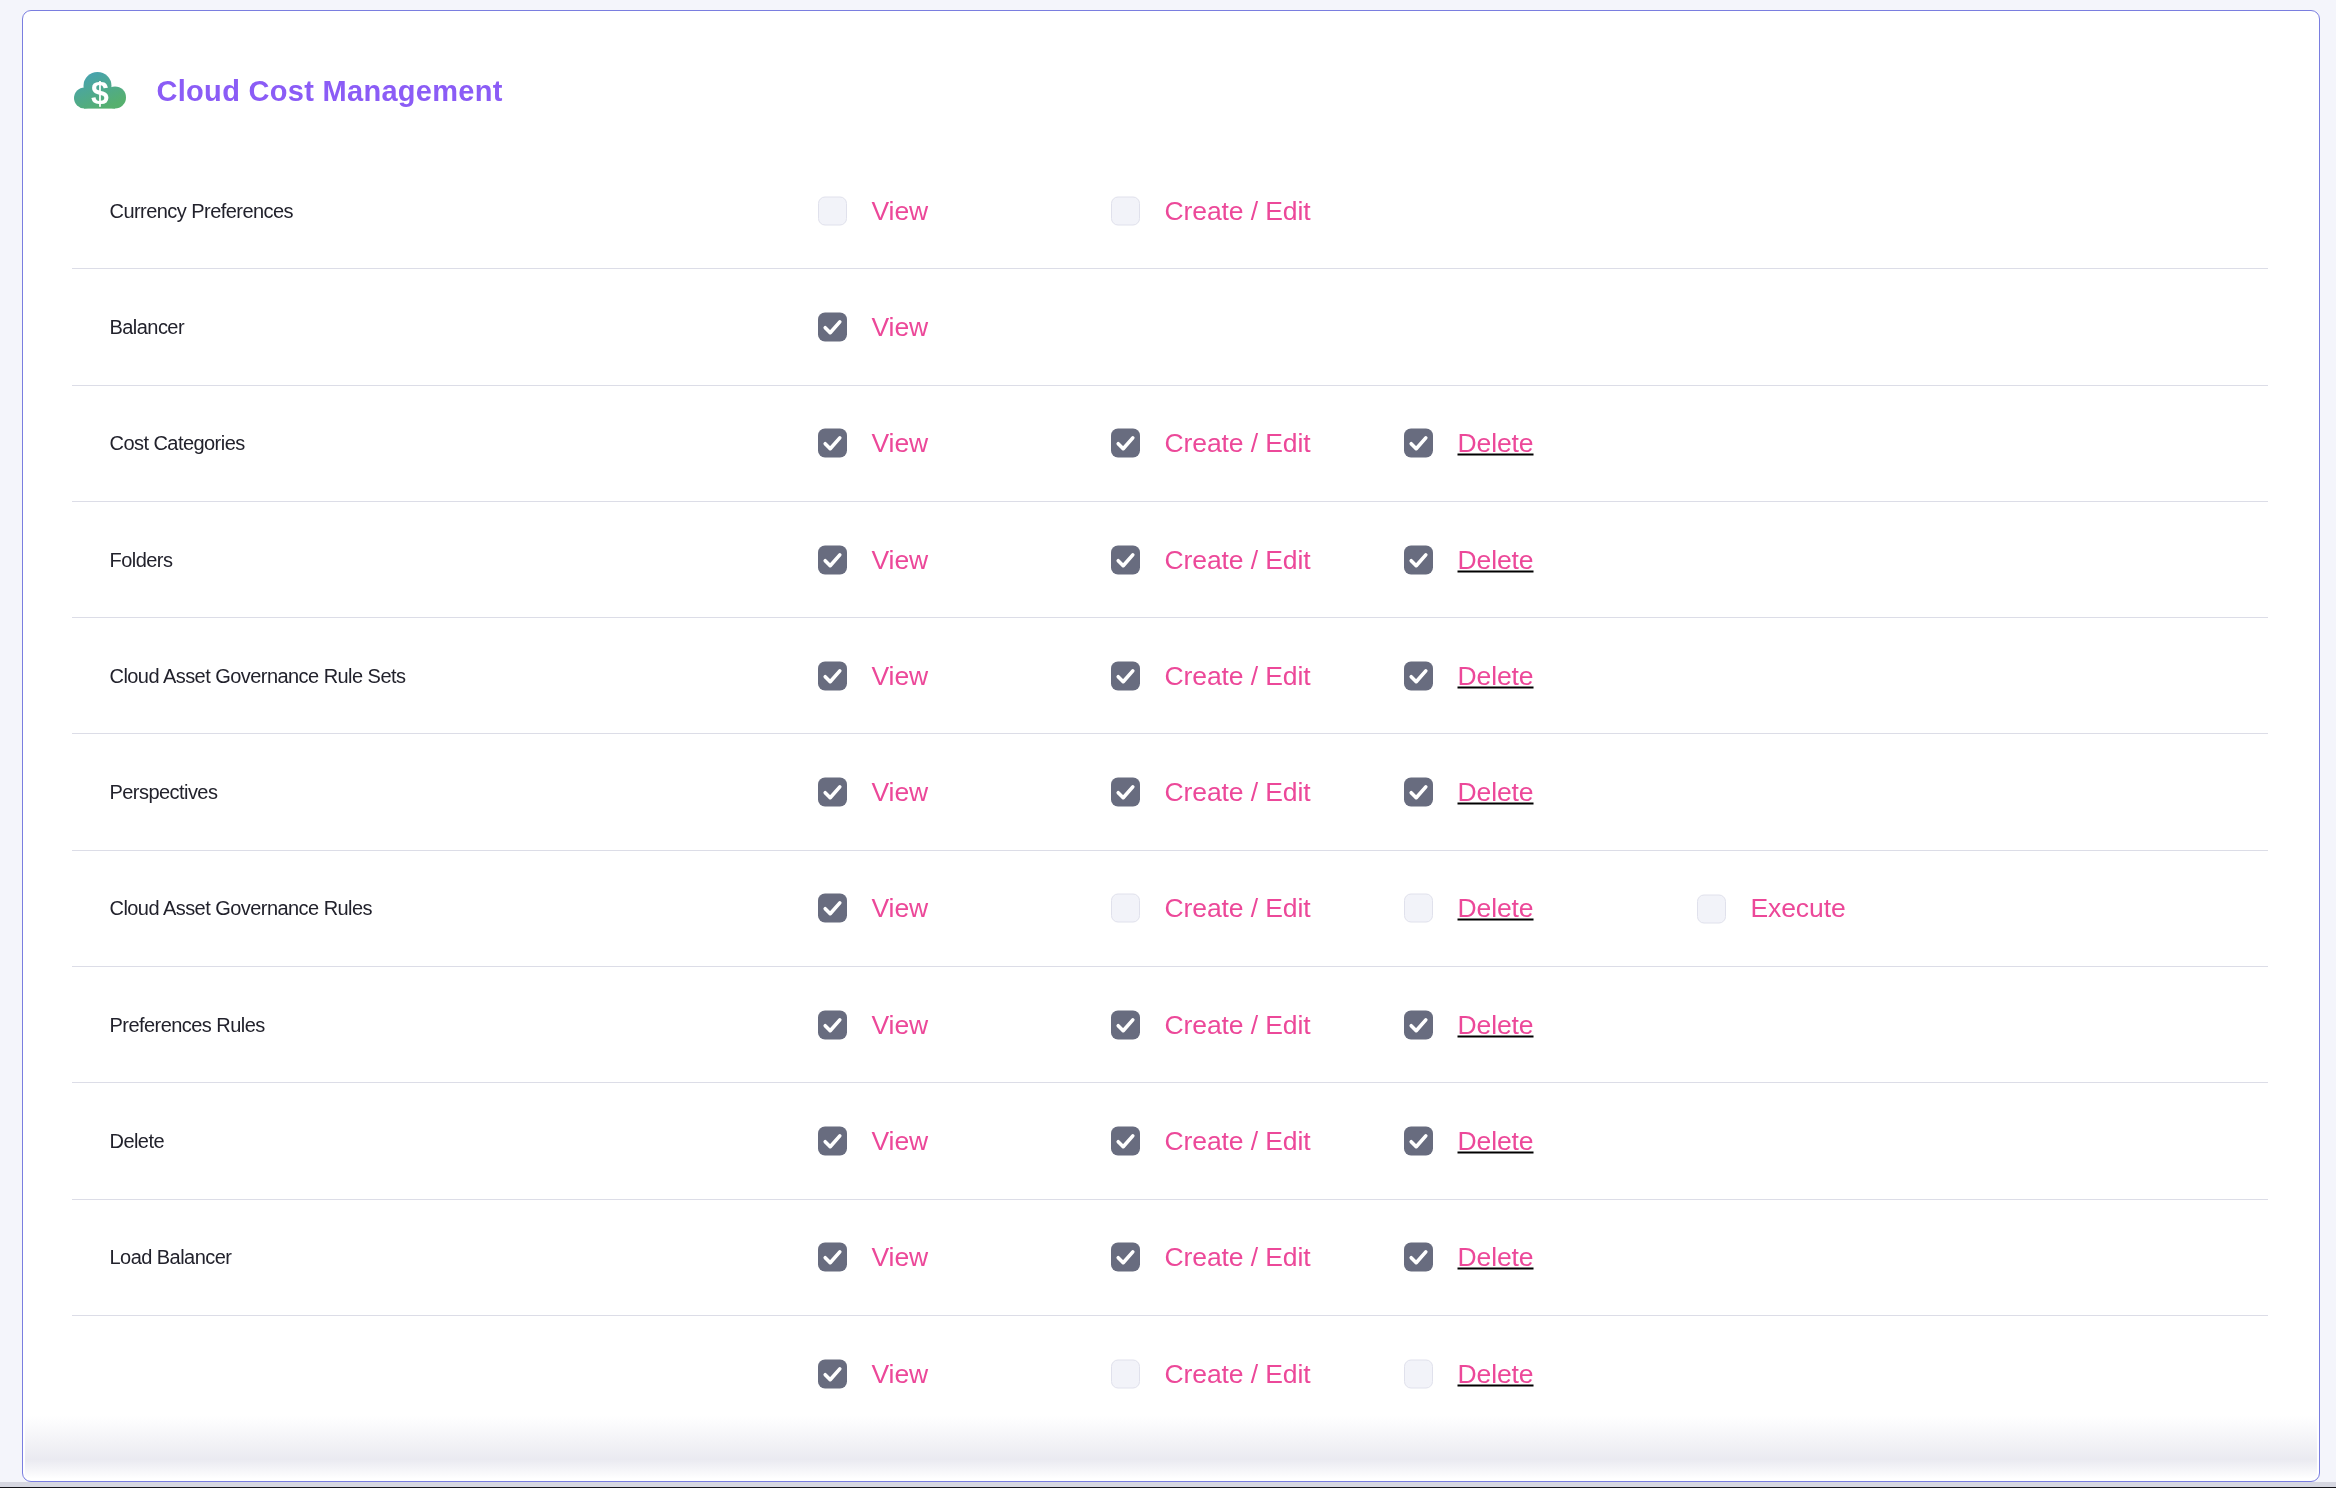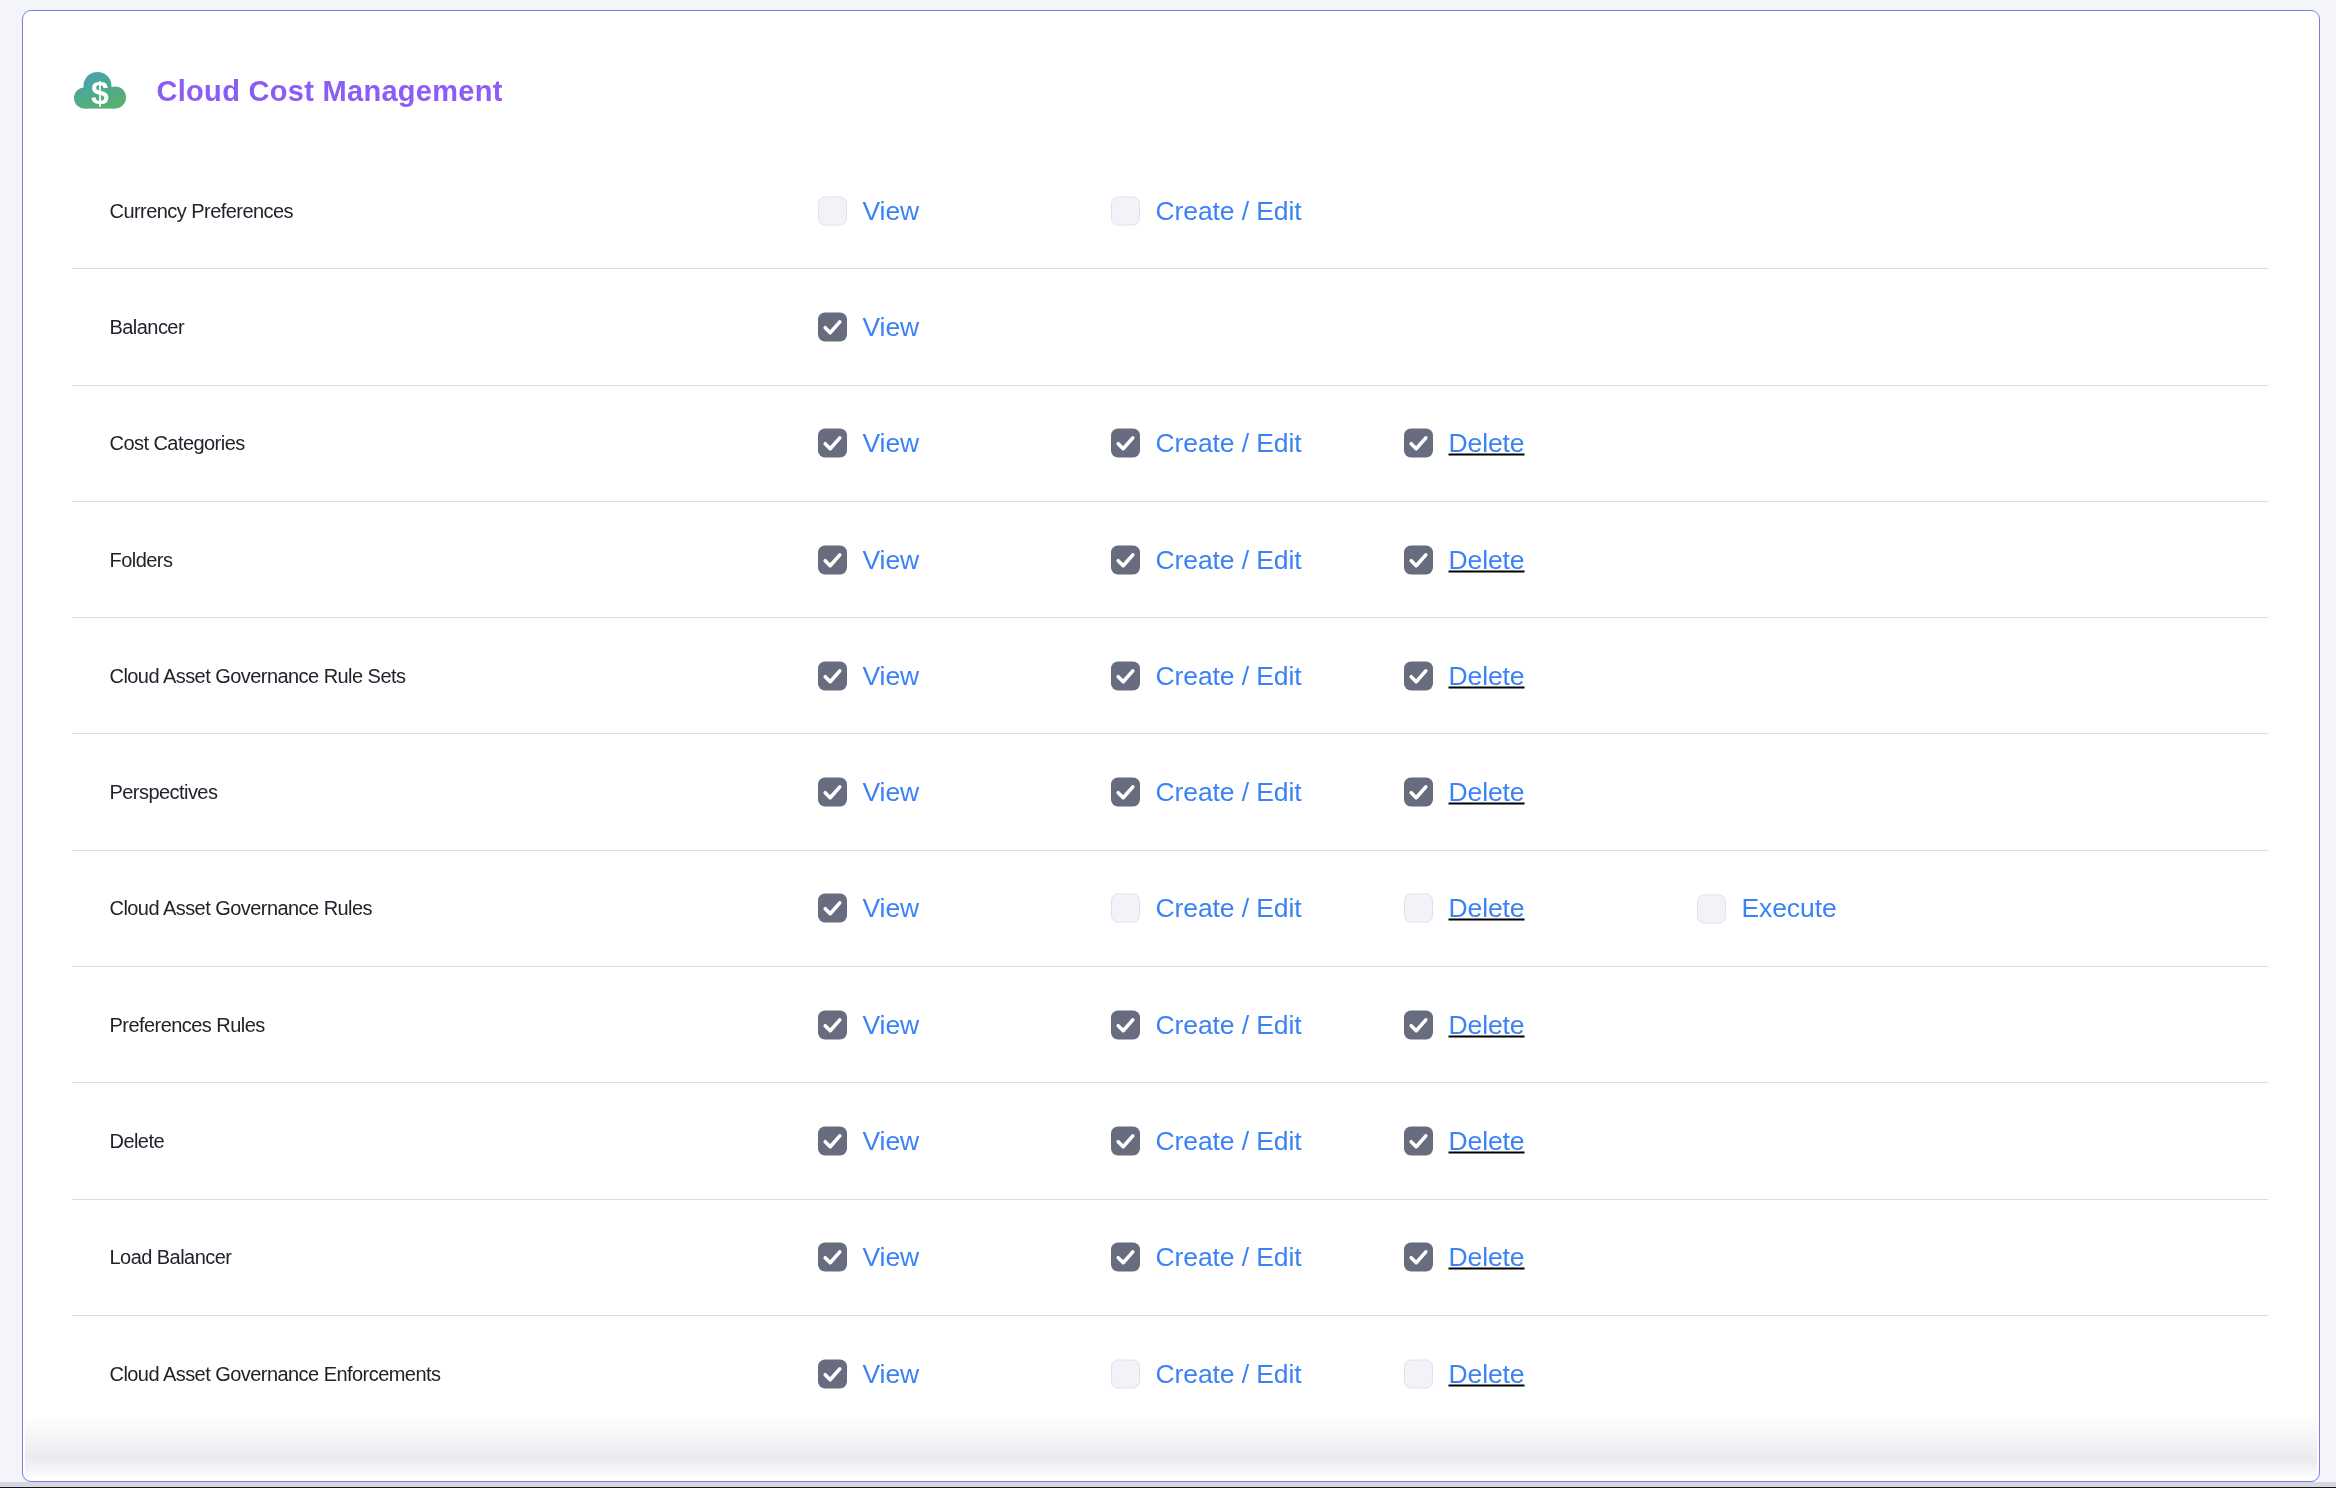--- a/index.html
+++ b/index.html
@@ -21,21 +21,21 @@
     position:absolute; left:38px; top:50%; transform:translateY(-50%);
     font-size:20px; letter-spacing:-0.55px; color:#22222c;
   }
   .cb { position:absolute; top:50%; transform:translateY(-50%); display:flex; align-items:center; }
   .cb .box {
     width:29px; height:29px; border-radius:7px; flex:0 0 29px;
     background:#f2f3f9; border:1.5px solid #e0e1ec;
   }
   .cb.on .box { background:#686c7f; border:none; position:relative; }
   .cb .box svg { position:absolute; left:0; top:0; }
-  .cb .txt { margin-left:16px; font-size:26.5px; letter-spacing:-0.1px; color:#3b82f6; white-space:nowrap; }
+  .cb .txt { margin-left:25px; font-size:26.5px; letter-spacing:-0.1px; color:#ec4899; white-space:nowrap; }
   .c1 { left:746px; } .c2 { left:1039px; } .c3 { left:1332px;text-decoration:underline; } .c4 { left:1625px;align-items:flex-end; }
   .card::after {
     content:""; position:absolute; left:2px; right:2px; bottom:3px; height:62px;
     background:linear-gradient(to bottom, rgba(234,234,241,0) 0%, rgba(227,227,236,0.75) 70%, rgba(248,248,251,0.15) 100%);
     pointer-events:none;
   }
   .strip-grey { position:absolute; left:0; top:1482px; width:2336px; height:4.7px; background:#d6d7e1; }
   .strip-dark { position:absolute; left:0; top:1486.6px; width:2336px; height:1.4px; background:#141419; }
 </style>
 </head>
@@ -286,21 +286,20 @@
     <div class="cb c3 on">
           <div class="box">
             <svg width="29" height="29" viewBox="0 0 29 29">
               <path d="M7.2 15.2 L12.2 20.2 L21.8 9.4" fill="none" stroke="#ffffff" stroke-width="3.6" stroke-linecap="round" stroke-linejoin="round"></path>
             </svg>
           </div>
           <div class="txt">Delete</div>
         </div>
   </div>
   <div class="row last">
-    <div class="lbl">Cloud Asset Governance Enforcements</div>
     <div class="cb c1 on">
           <div class="box">
             <svg width="29" height="29" viewBox="0 0 29 29">
               <path d="M7.2 15.2 L12.2 20.2 L21.8 9.4" fill="none" stroke="#ffffff" stroke-width="3.6" stroke-linecap="round" stroke-linejoin="round"></path>
             </svg>
           </div>
           <div class="txt">View</div>
         </div>
     <div class="cb c2">
           <div class="box"></div>

